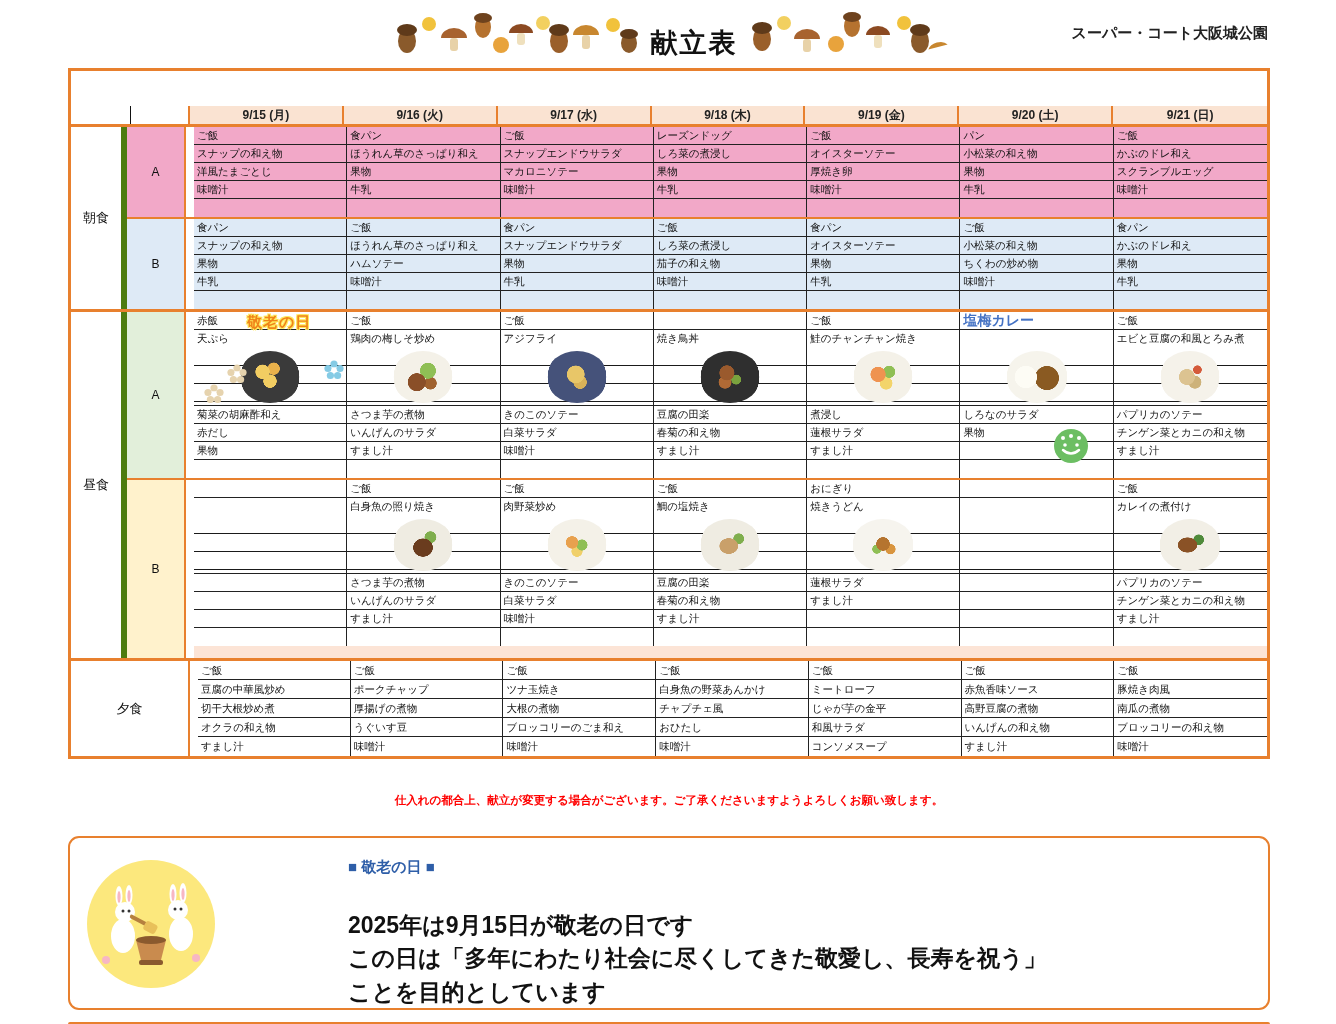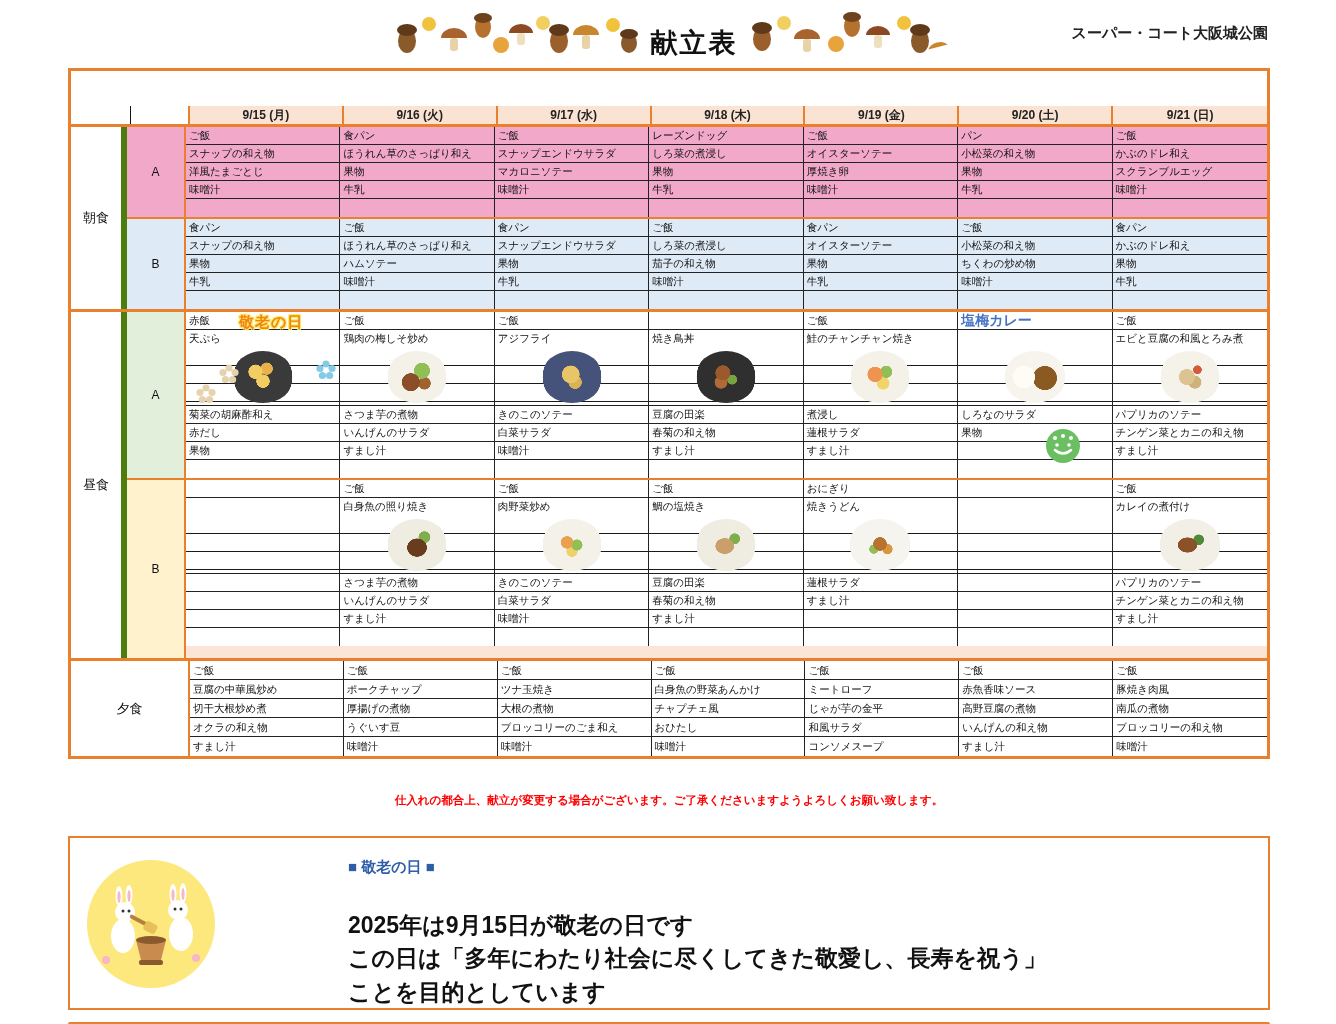--- a/index.html
+++ b/index.html
@@ -24,21 +24,21 @@
   .date-cell:last-child { border-right:none; }
 
   .section { display:flex; }
   .section + .section { border-top:3px solid #E8802E; }
   .meal-label { width:56px; border-right:6px solid #4d7c0f; display:flex; align-items:center; justify-content:center; font-size:13px; color:#111; }
   .meal-label.wide { width:119px; border-right:2px solid #E8802E; }
   .subs { flex:1; display:flex; flex-direction:column; }
   .sub { display:flex; }
   .sub + .sub { border-top:2px solid #E8802E; }
   .sub-label { width:59px; border-right:2px solid #E8802E; display:flex; align-items:center; justify-content:center; font-size:12px; color:#111; }
-  .rows { flex:1; position:relative; }
+  .rows { flex:1; position:relative;margin-left:8px; }
 
   .mrow { display:grid; grid-template-columns:repeat(7,1fr); height:18px; border-bottom:1px solid #222; }
   .mrow:last-child { border-bottom:none; }
   .mcell { border-right:1px solid #222; font-size:10.5px; line-height:17px; padding-left:3px; white-space:nowrap; overflow:hidden; background:#fff; }
   .mcell:last-child { border-right:none; }
   .dinner-rows .mrow { height:19px; }
   .dinner-rows .mcell { line-height:18px; }
 
   .lab-pink  { background:#F2A8C8; }
   .lab-blue  { background:#DEEAF6; }
@@ -68,21 +68,21 @@
   .curry { color:#4472C4; font-weight:bold; font-size:14px; }
   .keirou-badge { position:absolute; left:53px; top:1px; z-index:3; font-size:15px; font-weight:bold; color:#F08418;
     text-shadow:1px 1px 0 #FFE95E,-1px 1px 0 #FFE95E,1px -1px 0 #FFE95E,-1px -1px 0 #FFE95E; letter-spacing:1px; }
   .flower { position:absolute; z-index:3; }
   .f1 { left:10px; top:72px; } .f2 { left:33px; top:52px; } .f3 { left:130px; top:48px; }
   .smiley { position:absolute; left:856px; top:112px; z-index:3; }
   .pink-strip { height:12px; background:#FCE4D6; }
 
   
   .notice { margin-top:34px; text-align:center; color:#FF0000; font-weight:bold; font-size:11.5px; }
-  .footer-box { margin-top:28px; border:2px solid #E8802E; border-radius:0; height:174px; position:relative; }
+  .footer-box { margin-top:28px; border:2px solid #E8802E; border-radius:11px; height:174px; position:relative; }
   .rabbit-wrap { position:absolute; left:8px; top:10px; }
   .footer-text { position:absolute; left:278px; top:20px; }
   .footer-title { font-size:15px; font-weight:bold; color:#2E5EA8; margin-bottom:32px; }
   .footer-line { font-size:23px; font-weight:bold; color:#111; line-height:1.45; }
   .bottom-bar { margin-top:12px; border:2px solid #E8802E; border-radius:2px; height:22px; }
 </style>
 </head>
 <body>
 
 <div class="page">

